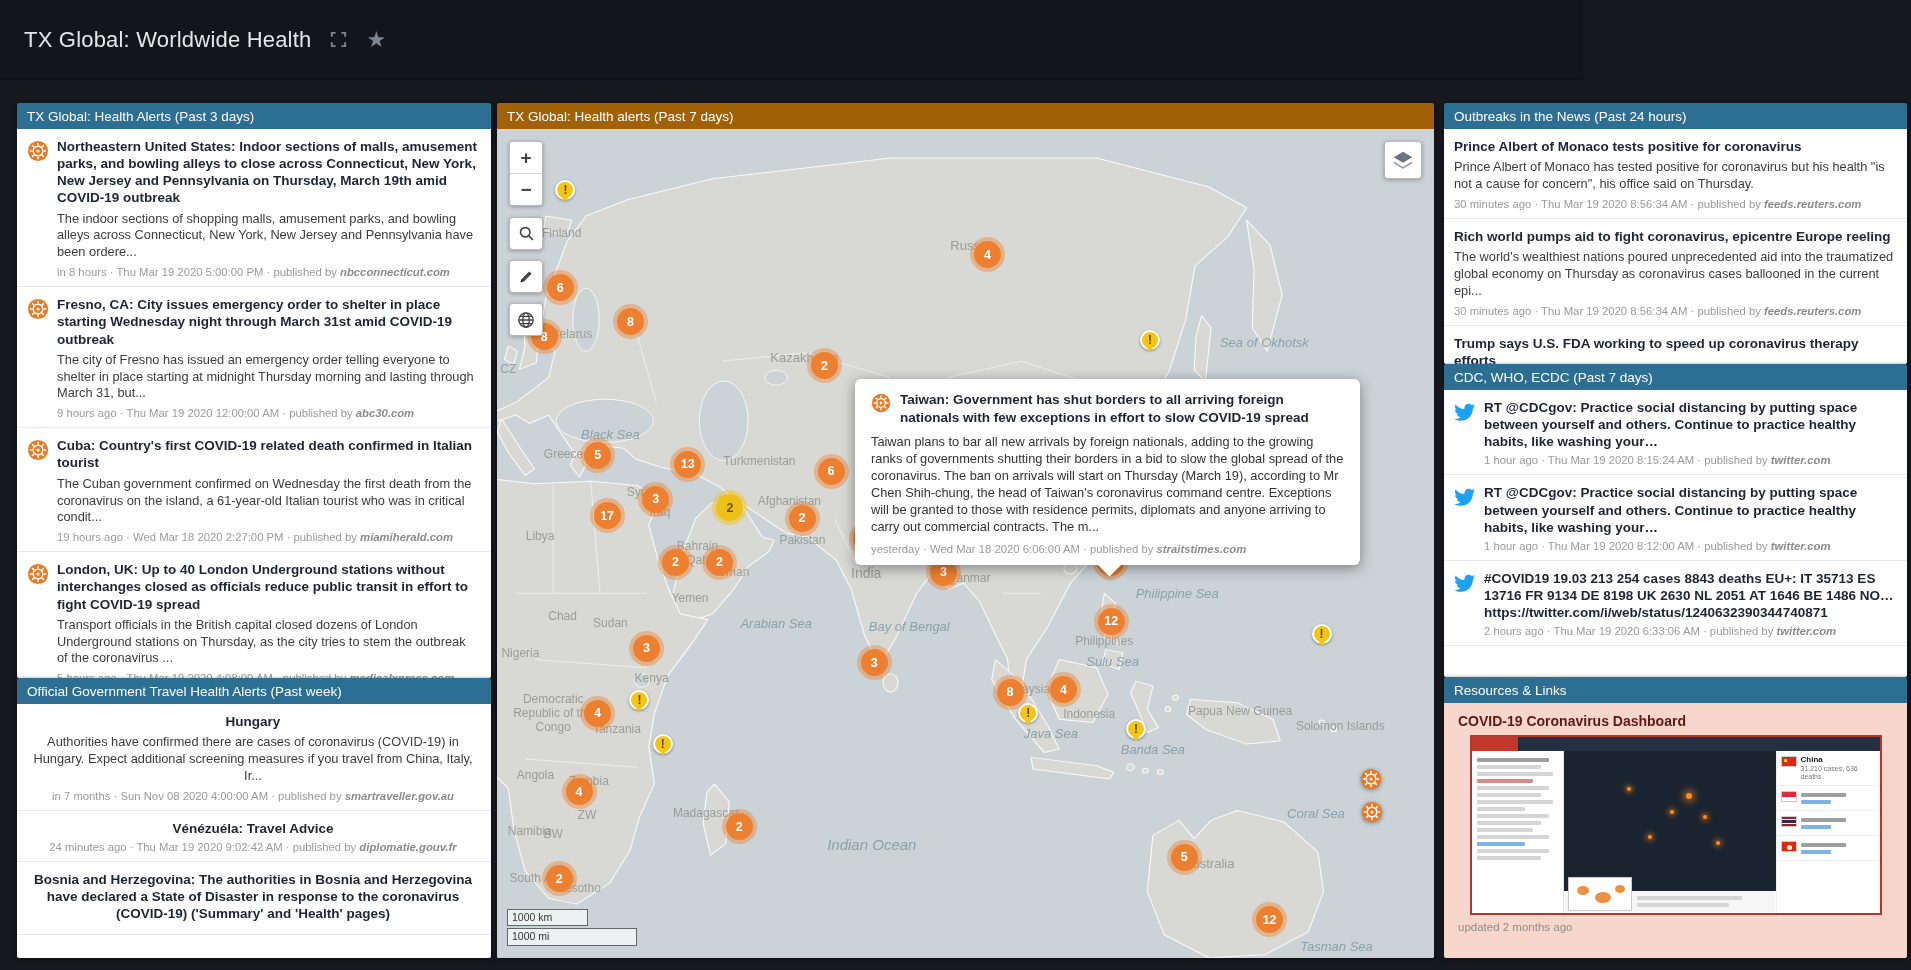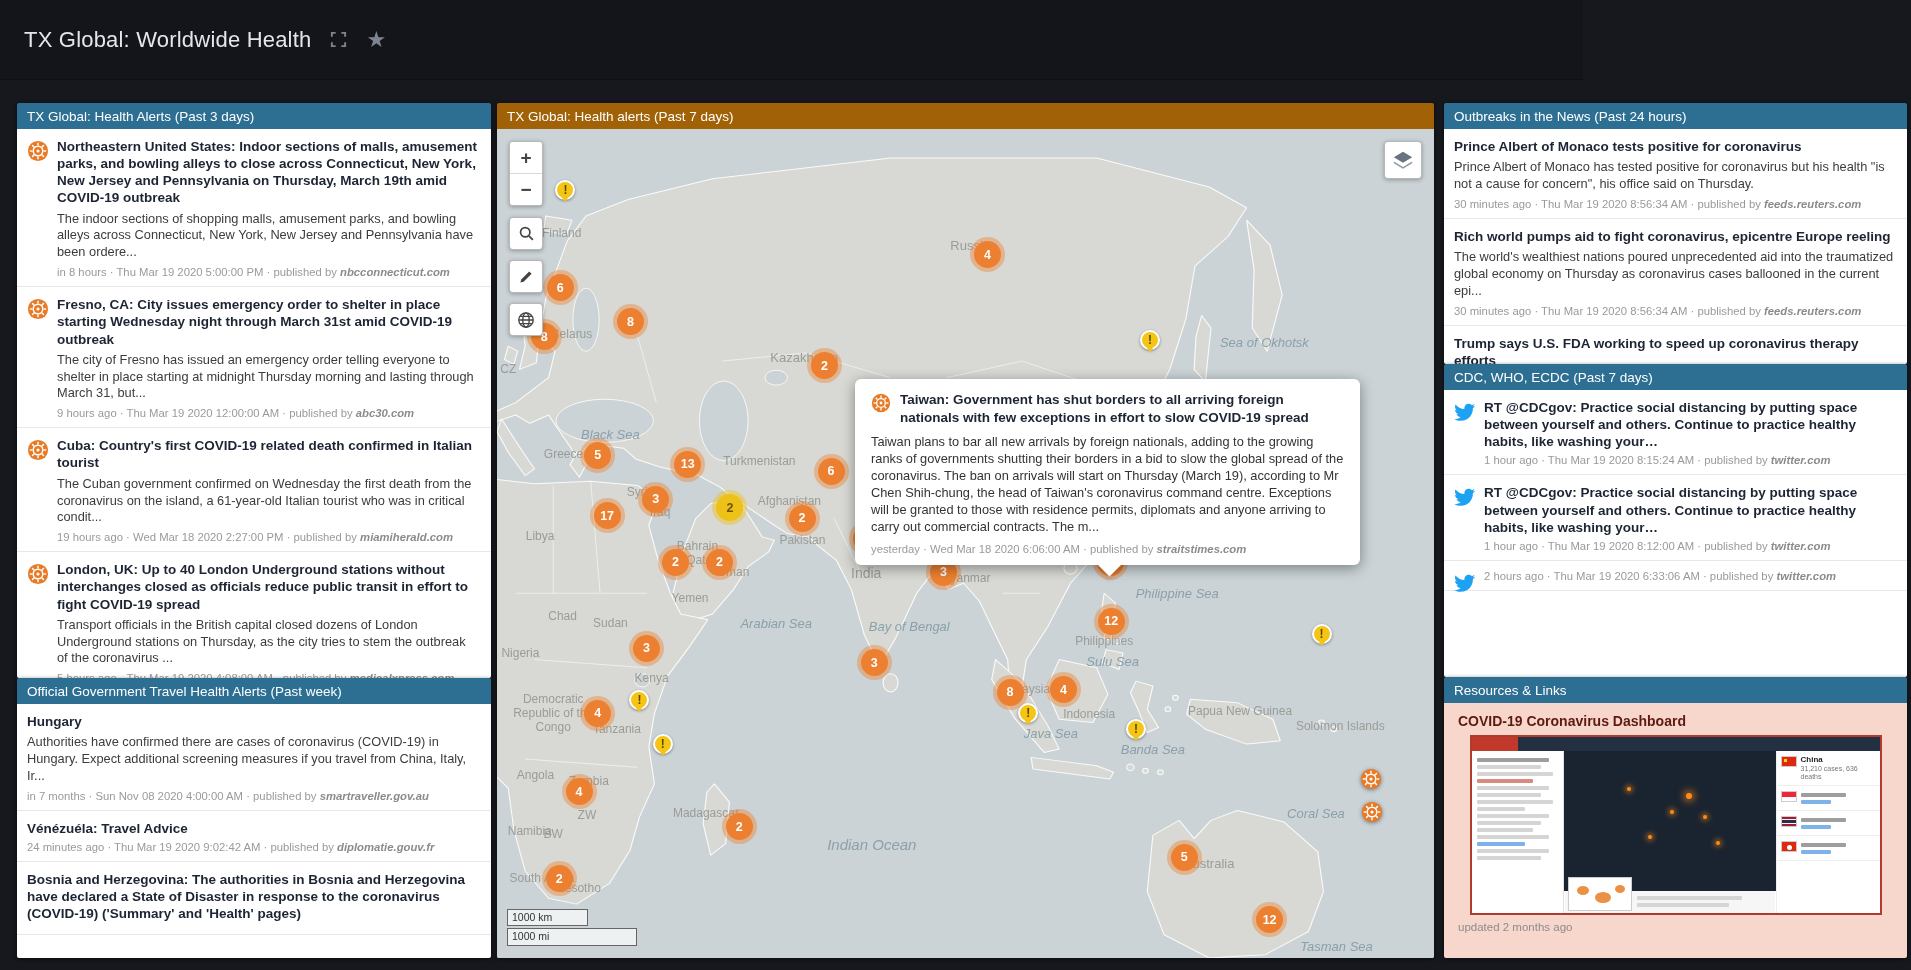--- a/index.html
+++ b/index.html
@@ -32,21 +32,21 @@
   .panel-body{
     position:absolute; top:26px; bottom:0; left:0; right:0;
     background:#fff; overflow-y:scroll; overflow-x:hidden;
     scrollbar-width:thin; scrollbar-color:#c6c6c6 #f0f0f0;
   }
   .panel-body::-webkit-scrollbar{ width:12px; }
   .panel-body::-webkit-scrollbar-track{ background:#f0f0f0; }
   .panel-body::-webkit-scrollbar-thumb{ background:#c6c6c6; border:2px solid #f0f0f0; border-radius:6px; }
 
   #panel-left1{ left:17px;  top:103px; width:474px; height:575px; }
-  #panel-left2{ left:17px;  top:678px; width:474px; height:280px; }
+  #panel-left2{ left:17px;  top:678px; width:474px; height:280px;text-align:center; }
   #panel-map  { left:497px; top:103px; width:937px; height:855px; }
   #panel-right1{ left:1444px; top:103px; width:463px; height:261px; }
   #panel-right2{ left:1444px; top:364px; width:463px; height:313px; }
   #panel-right3{ left:1444px; top:677px; width:463px; height:281px; }
 
   
   .alert-item{ position:relative; padding:9px 12px 8px 10px; border-bottom:1px solid #e8e8e8; background:#fff; }
   .alert-item.has-icon{ padding-left:40px; }
   .alert-icon{ position:absolute; left:10px; top:11px; width:22px; height:22px; display:inline-flex; }
   .alert-icon svg{ width:100%; height:100%; }
@@ -659,20 +659,21 @@
         </span>
         <div class="alert-title">RT @CDCgov: Practice social distancing by putting space between yourself and others. Continue to practice healthy habits, like washing your…</div>
         <div class="alert-meta"><span>1 hour ago · Thu Mar 19 2020 8:12:00 AM · published by </span><span class="alert-source">twitter.com</span></div>
       </div>
       <div class="alert-item has-icon">
         <span class="alert-icon">
           <svg viewBox="0 0 24 24" fill="#1da1f2">
             <path d="M23 5.1c-.8.4-1.7.6-2.6.8.9-.6 1.6-1.5 2-2.5-.9.5-1.9.9-2.9 1.1C18.6 3.6 17.4 3 16 3c-2.6 0-4.7 2.1-4.7 4.7 0 .4 0 .7.1 1.1-3.9-.2-7.4-2.1-9.7-5-.4.7-.6 1.5-.6 2.4 0 1.6.8 3.1 2.1 3.9-.8 0-1.5-.2-2.1-.6v.1c0 2.3 1.6 4.2 3.8 4.6-.4.1-.8.2-1.2.2-.3 0-.6 0-.9-.1.6 1.9 2.3 3.2 4.4 3.3-1.6 1.3-3.6 2-5.8 2-.4 0-.7 0-1.1-.1 2.1 1.3 4.5 2.1 7.1 2.1 8.5 0 13.2-7 13.2-13.2v-.6c.9-.6 1.7-1.4 2.3-2.3z"></path>
           </svg>
         </span>
+        <div class="alert-title">#COVID19 19.03 213 254 cases 8843 deaths EU+: IT 35713 ES 13716 FR 9134 DE 8198 UK 2630 NL 2051 AT 1646 BE 1486 NO… https://twitter.com/i/web/status/1240632390344740871</div>
         <div class="alert-meta"><span>2 hours ago · Thu Mar 19 2020 6:33:06 AM · published by </span><span class="alert-source">twitter.com</span></div>
       </div>
     </div>
 </div>
 
 <div class="panel" id="panel-right3">
   <div class="panel-header hdr-blue">Resources &amp; Links</div>
   <div class="panel-body resources-body">
     <div class="res-link">COVID-19 Coronavirus Dashboard</div>
     <div class="thumb">

